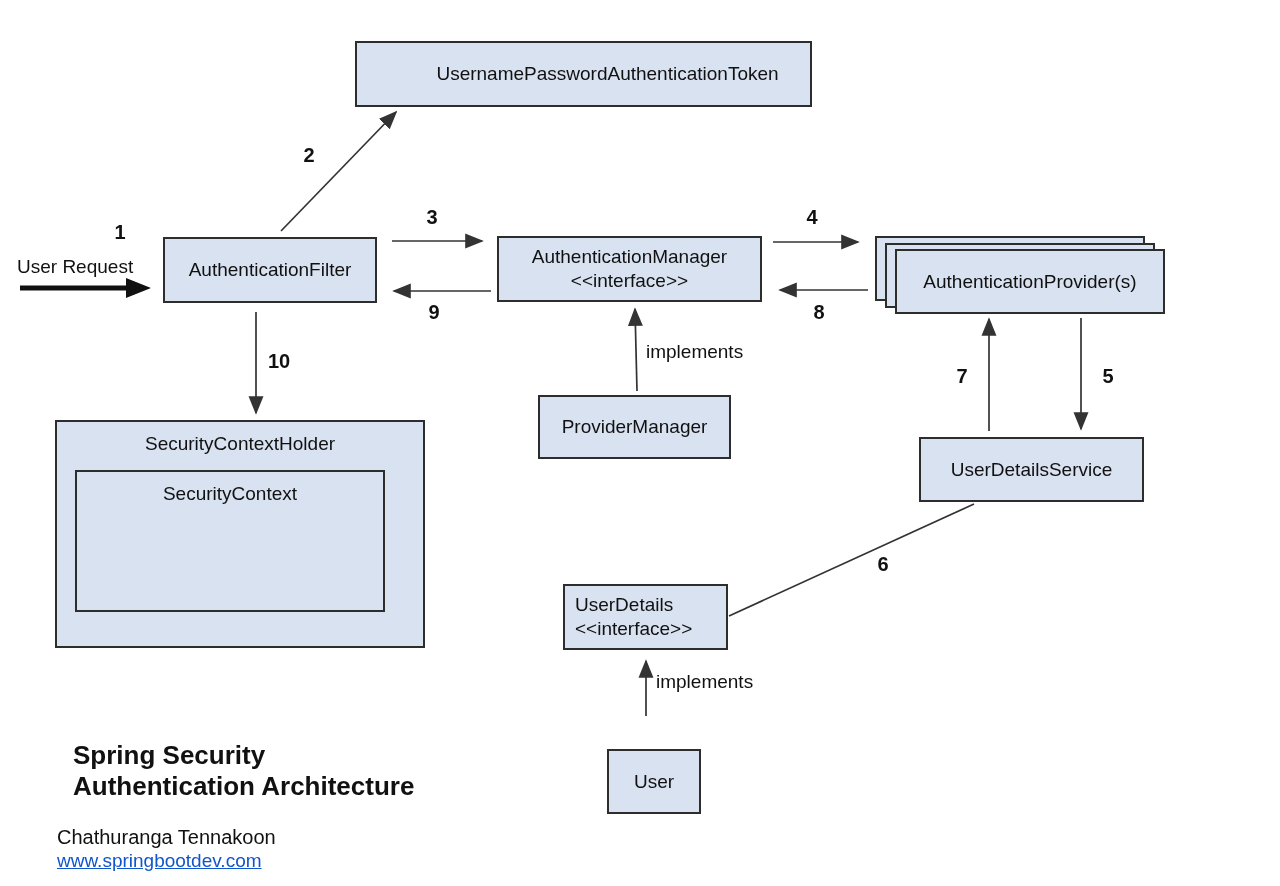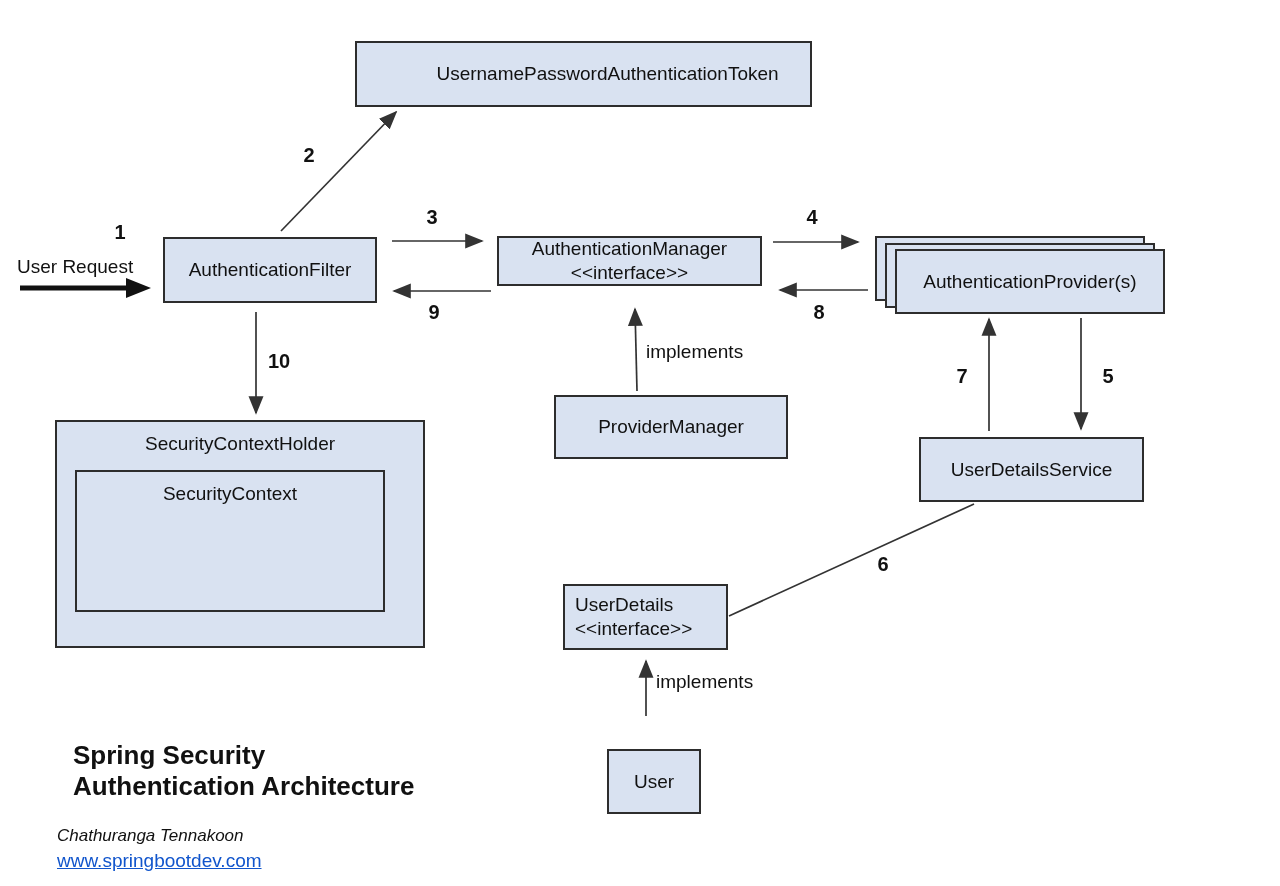--- a/index.html
+++ b/index.html
@@ -27,21 +27,21 @@
   .container-box{
     position:absolute;background:var(--box-fill);border:2px solid var(--box-border);
   }
   .container-label{display:block;text-align:center;font-size:19px;margin-top:11px;}
   .edge-label{
     position:absolute;font-size:20px;font-weight:bold;color:var(--text);
     transform:translateX(-50%);white-space:nowrap;
   }
   .edge-label.plain{font-weight:normal;font-size:19px;transform:none;}
   .title-block{position:absolute;left:73px;top:740px;font-size:26px;font-weight:bold;line-height:31px;}
-  .author-line{position:absolute;left:57px;top:826px;font-size:17px;font-style:italic;}
+  .author-line{position:absolute;left:57px;top:826px;font-size:20px;}
   .website-link{position:absolute;left:57px;top:850px;font-size:19px;color:var(--link);text-decoration:underline;cursor:pointer;}
 </style>
 </head>
 <body>
 
 <div class="canvas">
 
   <svg class="connectors" viewBox="0 0 1280 886">
     <defs>
       <marker id="arrow" viewBox="0 0 10 8" refX="9" refY="4" markerWidth="11" markerHeight="9" orient="auto-start-reverse">
@@ -76,32 +76,32 @@
   </svg>
 
   <div class="box" style="left:355px;top:41px;width:457px;height:66px;padding-left:48px;">
     <span>UsernamePasswordAuthenticationToken</span>
   </div>
 
   <div class="box" style="left:163px;top:237px;width:214px;height:66px;">
     <span>AuthenticationFilter</span>
   </div>
 
-  <div class="box two-line" style="left:497px;top:236px;width:265px;height:50px;">
+  <div class="box two-line" style="left:497px;top:236px;width:265px;height:66px;">
     <span>AuthenticationManager</span>
     <span>&lt;&lt;interface&gt;&gt;</span>
   </div>
 
   <div class="box" style="left:875px;top:236px;width:270px;height:65px;"></div>
   <div class="box" style="left:885px;top:243px;width:270px;height:65px;"></div>
   <div class="box" style="left:895px;top:249px;width:270px;height:65px;">
     <span>AuthenticationProvider(s)</span>
   </div>
 
-  <div class="box" style="left:554px;top:395px;width:234px;height:64px;">
+  <div class="box" style="left:538px;top:395px;width:193px;height:64px;">
     <span>ProviderManager</span>
   </div>
 
   <div class="box" style="left:919px;top:437px;width:225px;height:65px;">
     <span>UserDetailsService</span>
   </div>
 
   <div class="box two-line left-align" style="left:563px;top:584px;width:165px;height:66px;">
     <span>UserDetails</span>
     <span>&lt;&lt;interface&gt;&gt;</span>

